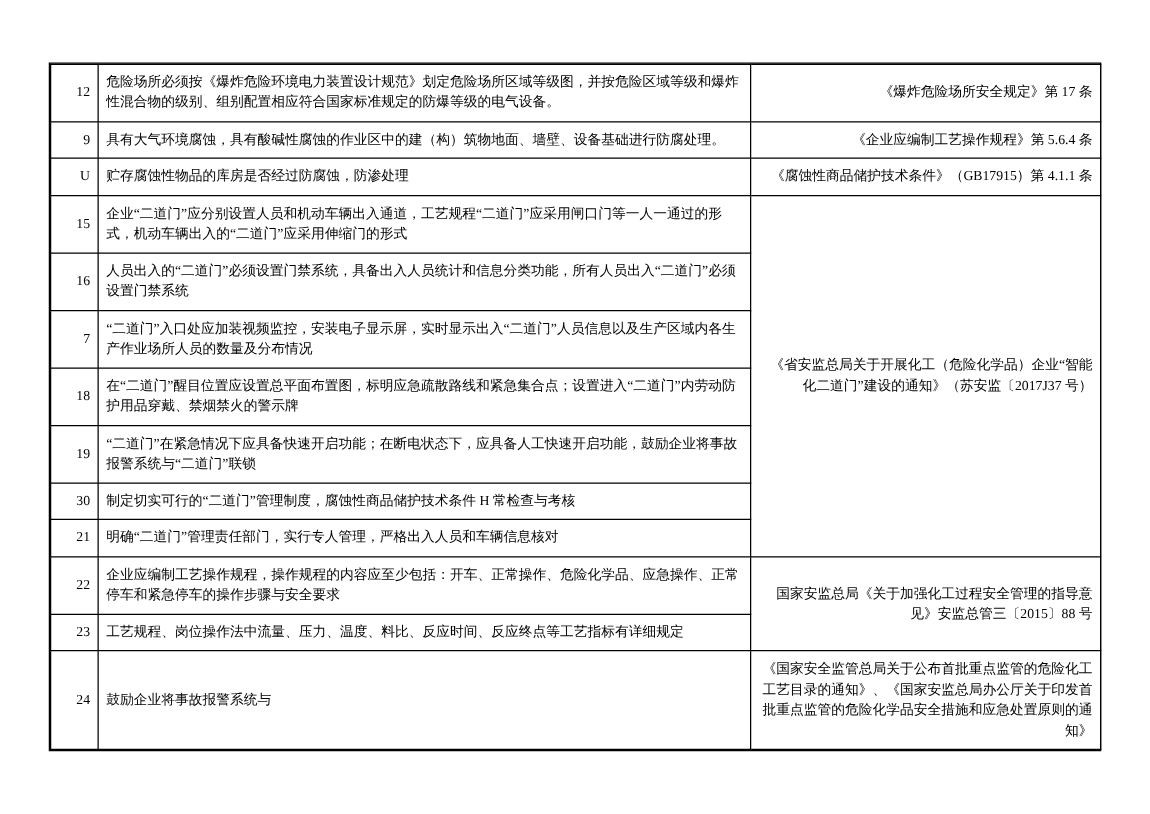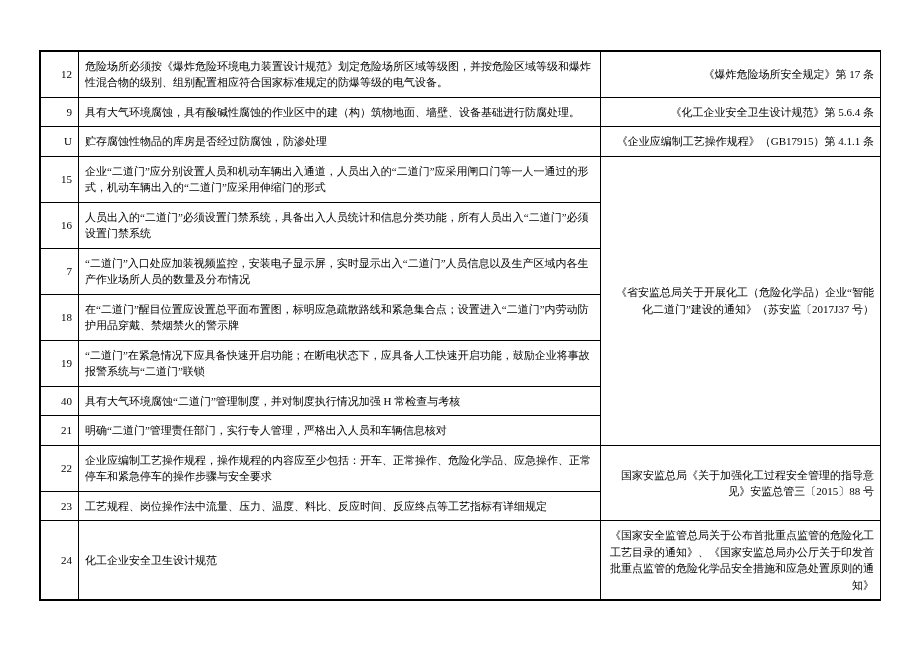--- a/index.html
+++ b/index.html
@@ -62,65 +62,65 @@
   </colgroup>
   <tbody>
     <tr>
       <td class="col-num">12</td>
       <td class="col-content">危险场所必须按《爆炸危险环境电力装置设计规范》划定危险场所区域等级图，并按危险区域等级和爆炸性混合物的级别、组别配置相应符合国家标准规定的防爆等级的电气设备。</td>
       <td class="col-ref">《爆炸危险场所安全规定》第 17 条</td>
     </tr>
     <tr>
       <td class="col-num">9</td>
       <td class="col-content">具有大气环境腐蚀，具有酸碱性腐蚀的作业区中的建（构）筑物地面、墙壁、设备基础进行防腐处理。</td>
-      <td class="col-ref">《化工企业安全卫生设计规范》第 5.6.4 条</td>
+      <td class="col-ref">《企业应编制工艺操作规程》第 5.6.4 条</td>
     </tr>
     <tr>
       <td class="col-num">U</td>
       <td class="col-content">贮存腐蚀性物品的库房是否经过防腐蚀，防渗处理</td>
-      <td class="col-ref">《企业应编制工艺操作规程》（GB17915）第 4.1.1 条</td>
+      <td class="col-ref">《腐蚀性商品储护技术条件》（GB17915）第 4.1.1 条</td>
     </tr>
     <tr>
       <td class="col-num">15</td>
-      <td class="col-content">企业“二道门”应分别设置人员和机动车辆出入通道，人员出入的“二道门”应采用闸口门等一人一通过的形式，机动车辆出入的“二道门”应采用伸缩门的形式</td>
+      <td class="col-content">企业“二道门”应分别设置人员和机动车辆出入通道，工艺规程“二道门”应采用闸口门等一人一通过的形式，机动车辆出入的“二道门”应采用伸缩门的形式</td>
       <td class="col-ref" rowspan="7">《省安监总局关于开展化工（危险化学品）企业“智能化二道门”建设的通知》（苏安监〔2017J37 号）</td>
     </tr>
     <tr>
       <td class="col-num">16</td>
       <td class="col-content">人员出入的“二道门”必须设置门禁系统，具备出入人员统计和信息分类功能，所有人员出入“二道门”必须设置门禁系统</td>
     </tr>
     <tr>
       <td class="col-num">7</td>
       <td class="col-content">“二道门”入口处应加装视频监控，安装电子显示屏，实时显示出入“二道门”人员信息以及生产区域内各生产作业场所人员的数量及分布情况</td>
     </tr>
     <tr>
       <td class="col-num">18</td>
       <td class="col-content">在“二道门”醒目位置应设置总平面布置图，标明应急疏散路线和紧急集合点；设置进入“二道门”内劳动防护用品穿戴、禁烟禁火的警示牌</td>
     </tr>
     <tr>
       <td class="col-num">19</td>
       <td class="col-content">“二道门”在紧急情况下应具备快速开启功能；在断电状态下，应具备人工快速开启功能，鼓励企业将事故报警系统与“二道门”联锁</td>
     </tr>
     <tr>
-      <td class="col-num">40</td>
-      <td class="col-content">具有大气环境腐蚀“二道门”管理制度，并对制度执行情况加强 H 常检查与考核</td>
+      <td class="col-num">30</td>
+      <td class="col-content">制定切实可行的“二道门”管理制度，腐蚀性商品储护技术条件 H 常检查与考核</td>
     </tr>
     <tr>
       <td class="col-num">21</td>
       <td class="col-content">明确“二道门”管理责任部门，实行专人管理，严格出入人员和车辆信息核对</td>
     </tr>
     <tr>
       <td class="col-num">22</td>
       <td class="col-content">企业应编制工艺操作规程，操作规程的内容应至少包括：开车、正常操作、危险化学品、应急操作、正常停车和紧急停车的操作步骤与安全要求</td>
       <td class="col-ref" rowspan="2">国家安监总局《关于加强化工过程安全管理的指导意见》安监总管三〔2015〕88 号</td>
     </tr>
     <tr>
       <td class="col-num">23</td>
       <td class="col-content">工艺规程、岗位操作法中流量、压力、温度、料比、反应时间、反应终点等工艺指标有详细规定</td>
     </tr>
     <tr>
       <td class="col-num italic">24</td>
-      <td class="col-content">化工企业安全卫生设计规范</td>
+      <td class="col-content">鼓励企业将事故报警系统与</td>
       <td class="col-ref">《国家安全监管总局关于公布首批重点监管的危险化工工艺目录的通知》、《国家安监总局办公厅关于印发首批重点监管的危险化学品安全措施和应急处置原则的通知》</td>
     </tr>
   </tbody>
 </table>
 </div>
 
 </body></html>

